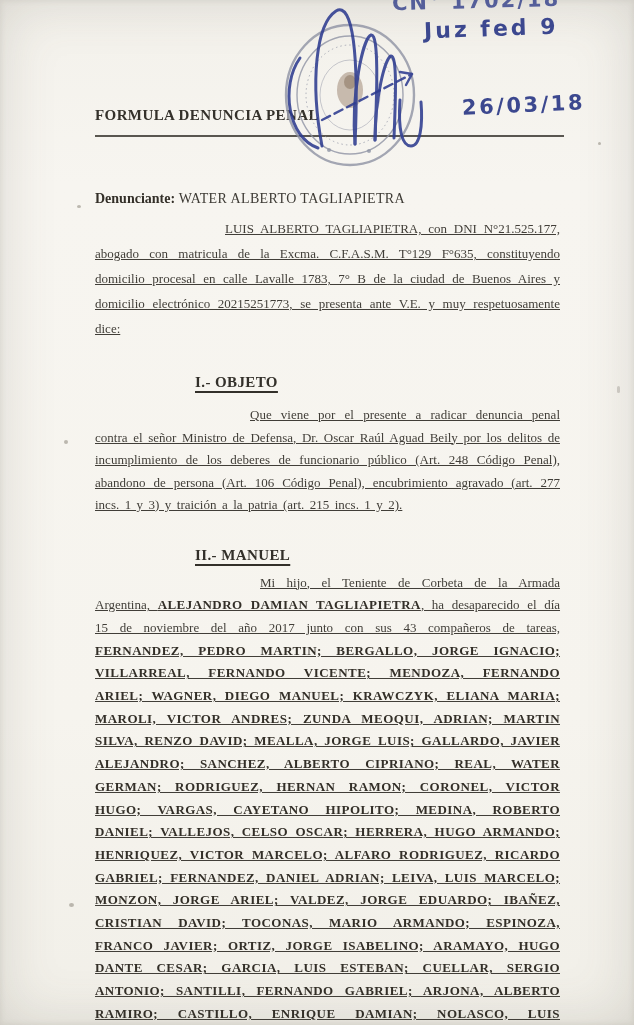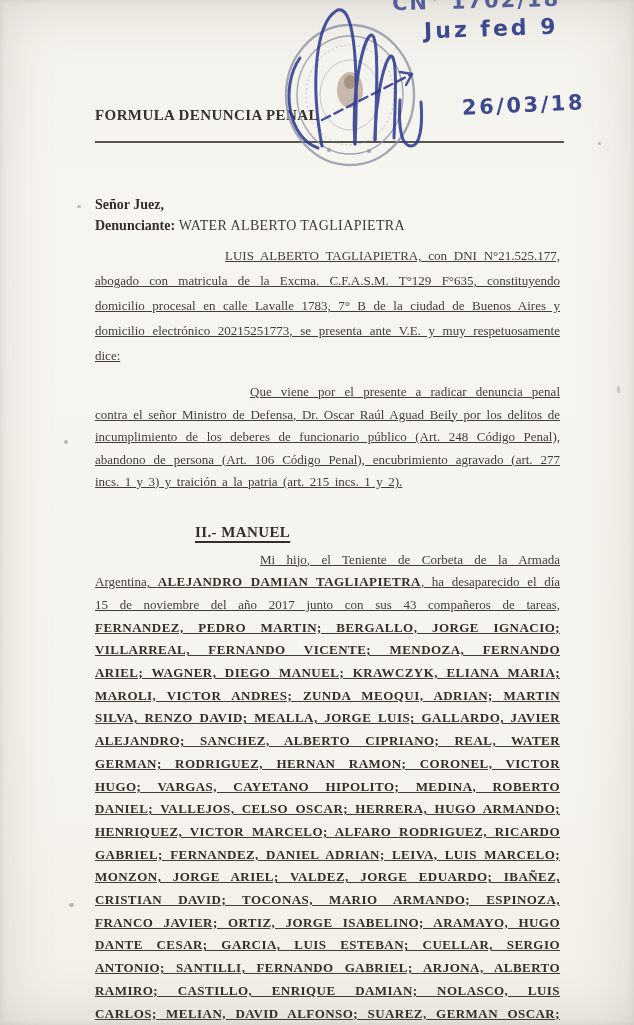--- a/index.html
+++ b/index.html
@@ -23,21 +23,21 @@
   }
   .hw-top1{left:392px;top:-11px;font-size:21px;letter-spacing:2px;transform:rotate(-1.5deg);opacity:.85;}
   .hw-top2{left:424px;top:16px;font-size:22px;letter-spacing:3px;transform:rotate(-2deg);}
   .hw-date{left:462px;top:93px;font-size:21px;letter-spacing:2.5px;transform:rotate(-2.5deg);}
   
   .seal-wrap{position:absolute;left:266px;top:-2px;width:320px;height:180px;pointer-events:none;}
   
   .header{
     margin:106px 70px 0 95px;
     border-bottom:2px solid #595650;
-    padding-bottom:17px;
+    padding-bottom:11px;
   }
   .title{
     font-size:15px;font-weight:700;letter-spacing:.4px;color:#34312b;
   }
   .addr{margin:51px 74px 0 95px;font-size:14px;line-height:21px;}
   .bold{font-weight:700;color:#332f28;}
   .addr .name{letter-spacing:.4px;}
   .para{
     margin:8px 74px 0 95px;
     font-size:13px;
@@ -103,31 +103,31 @@
         <path d="M 146 76 L 134 74 M 146 76 L 140 87"></path>
       </g>
     </svg>
   </div>
 
   <div class="header">
     <span class="title">FORMULA DENUNCIA PENAL</span>
   </div>
 
   <div class="addr">
-    <div class="bold">Señor Juez,</div>
     <div>
       <span class="bold">Denunciante:</span>
       <span class="name">WATER ALBERTO TAGLIAPIETRA</span>
     </div>
   </div>
 
   <p class="para intro">
     <span>LUIS ALBERTO TAGLIAPIETRA, con DNI N°21.525.177, abogado con matricula de la Excma. C.F.A.S.M. T°129 F°635, constituyendo domicilio procesal en calle Lavalle 1783, 7° B de la ciudad de Buenos Aires y domicilio electrónico 20215251773, se presenta ante V.E. y muy respetuosamente dice:</span>
   </p>
 
+  <h3 class="sec-heading objeto-h">I.- OBJETO</h3>
   <p class="para objeto">
     <span>Que viene por el presente a radicar denuncia penal contra el señor Ministro de Defensa, Dr. Oscar Raúl Aguad Beily por los delitos de incumplimiento de los deberes de funcionario público (Art. 248 Código Penal), abandono de persona (Art. 106 Código Penal), encubrimiento agravado (art. 277 incs. 1 y 3) y traición a la patria (art. 215 incs. 1 y 2).</span>
   </p>
 
   <h3 class="sec-heading hechos-h">II.- MANUEL</h3>
   <p class="para hechos">
     <span>Mi hijo, el Teniente de Corbeta de la Armada Argentina, </span><span class="bold">ALEJANDRO DAMIAN TAGLIAPIETRA</span><span>, ha desaparecido el día 15 de noviembre del año 2017 junto con sus 43 compañeros de tareas, </span><span class="bold">FERNANDEZ, PEDRO MARTIN; BERGALLO, JORGE IGNACIO; VILLARREAL, FERNANDO VICENTE; MENDOZA, FERNANDO ARIEL; WAGNER, DIEGO MANUEL; KRAWCZYK, ELIANA MARIA; MAROLI, VICTOR ANDRES; ZUNDA MEOQUI, ADRIAN; MARTIN SILVA, RENZO DAVID; MEALLA, JORGE LUIS; GALLARDO, JAVIER ALEJANDRO; SANCHEZ, ALBERTO CIPRIANO; REAL, WATER GERMAN; RODRIGUEZ, HERNAN RAMON; CORONEL, VICTOR HUGO; VARGAS, CAYETANO HIPOLITO; MEDINA, ROBERTO DANIEL; VALLEJOS, CELSO OSCAR; HERRERA, HUGO ARMANDO; HENRIQUEZ, VICTOR MARCELO; ALFARO RODRIGUEZ, RICARDO GABRIEL; FERNANDEZ, DANIEL ADRIAN; LEIVA, LUIS MARCELO; MONZON, JORGE ARIEL; VALDEZ, JORGE EDUARDO; IBAÑEZ, CRISTIAN DAVID; TOCONAS, MARIO ARMANDO; ESPINOZA, FRANCO JAVIER; ORTIZ, JORGE ISABELINO; ARAMAYO, HUGO DANTE CESAR; GARCIA, LUIS ESTEBAN; CUELLAR, SERGIO ANTONIO; SANTILLI, FERNANDO GABRIEL; ARJONA, ALBERTO RAMIRO; CASTILLO, ENRIQUE DAMIAN; NOLASCO, LUIS CARLOS; MELIAN, DAVID ALFONSO; SUAREZ, GERMAN OSCAR; POLO, DANIEL</span>
   </p>
 
   <div class="speck s1"></div>

